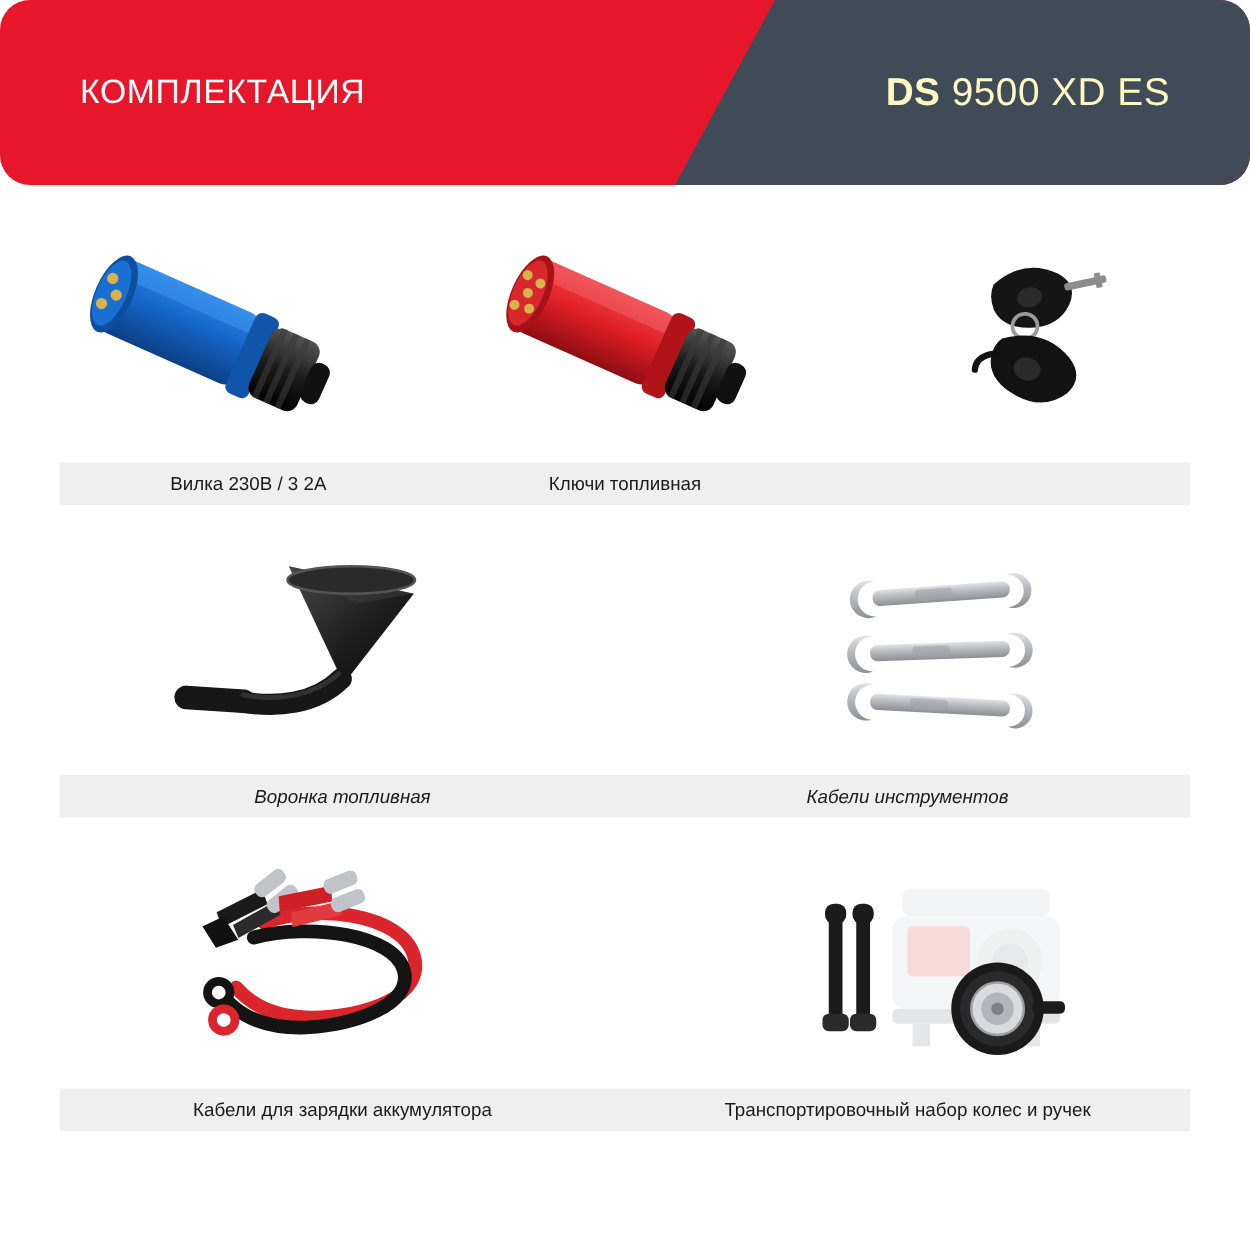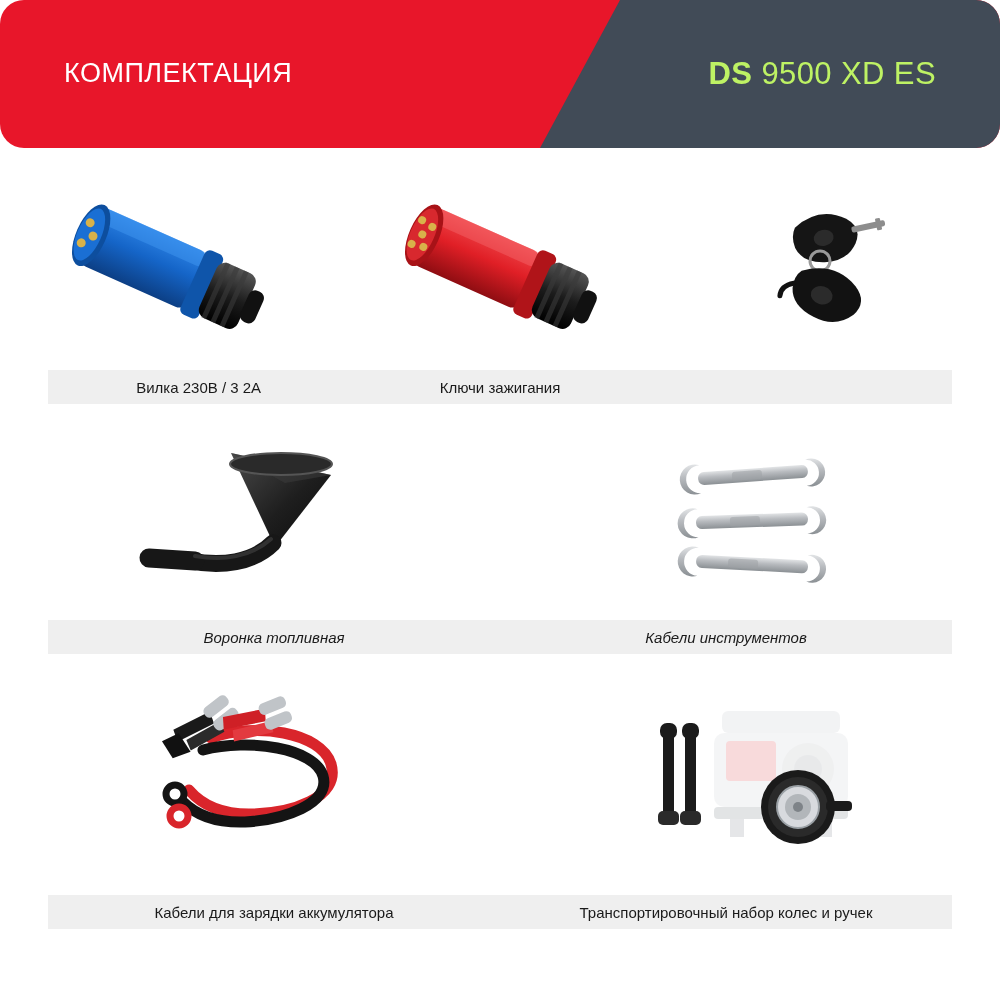--- a/index.html
+++ b/index.html
@@ -41,21 +41,21 @@
     font-size: 27px;
     letter-spacing: 0.5px;
     color: #ffffff;
     font-weight: 400;
   }
   .header-model {
     position: absolute;
     right: 64px;
     top: 56px;
     font-size: 31px;
-    color: #bef264;
+    color: #fef9c3;
     font-weight: 400;
     letter-spacing: 0.4px;
     white-space: nowrap;
   }
   .header-model b {
     font-weight: 700;
   }
 
   
   .content {
@@ -95,21 +95,21 @@
     position: absolute;
     left: 48px;
     width: 904px;
     height: 34px;
     background: #efefef;
     display: flex;
     align-items: center;
   }
   .row-1 .caption-bar { top: 196px; }
   .row-2 .caption-bar { top: 196px; font-style: italic; }
-  .row-3 .caption-bar { top: 216px; }
+  .row-3 .caption-bar { top: 192px; }
 
   .caption {
     font-size: 15px;
     color: #1a1a1a;
     text-align: center;
     white-space: nowrap;
   }
   .caption-bar.cols-3 .caption { width: 301.33px; }
   .caption-bar.cols-2 .caption { width: 452px; }
 
@@ -243,21 +243,21 @@
               <ellipse cx="64" cy="98" rx="11" ry="9" fill="#2b2b2b"></ellipse>
               <path d="M34 94 q-12 6 -10 16" stroke="#111" stroke-width="5" fill="none" stroke-linecap="round"></path>
             </g>
           </svg>
         </div>
       </div>
 
     </div>
     <div class="caption-bar cols-3">
       <div class="caption">Вилка 230В / 3 2А</div>
-      <div class="caption">Ключи зажигания</div>
+      <div class="caption">Ключи топливная</div>
     </div>
   </div>
 
   <div class="row row-2">
     <div class="cells cols-2">
 
       <div class="cell">
         <div class="art funnel-wrap">
           <svg width="230" height="160" viewBox="0 0 230 160">
             <defs>

